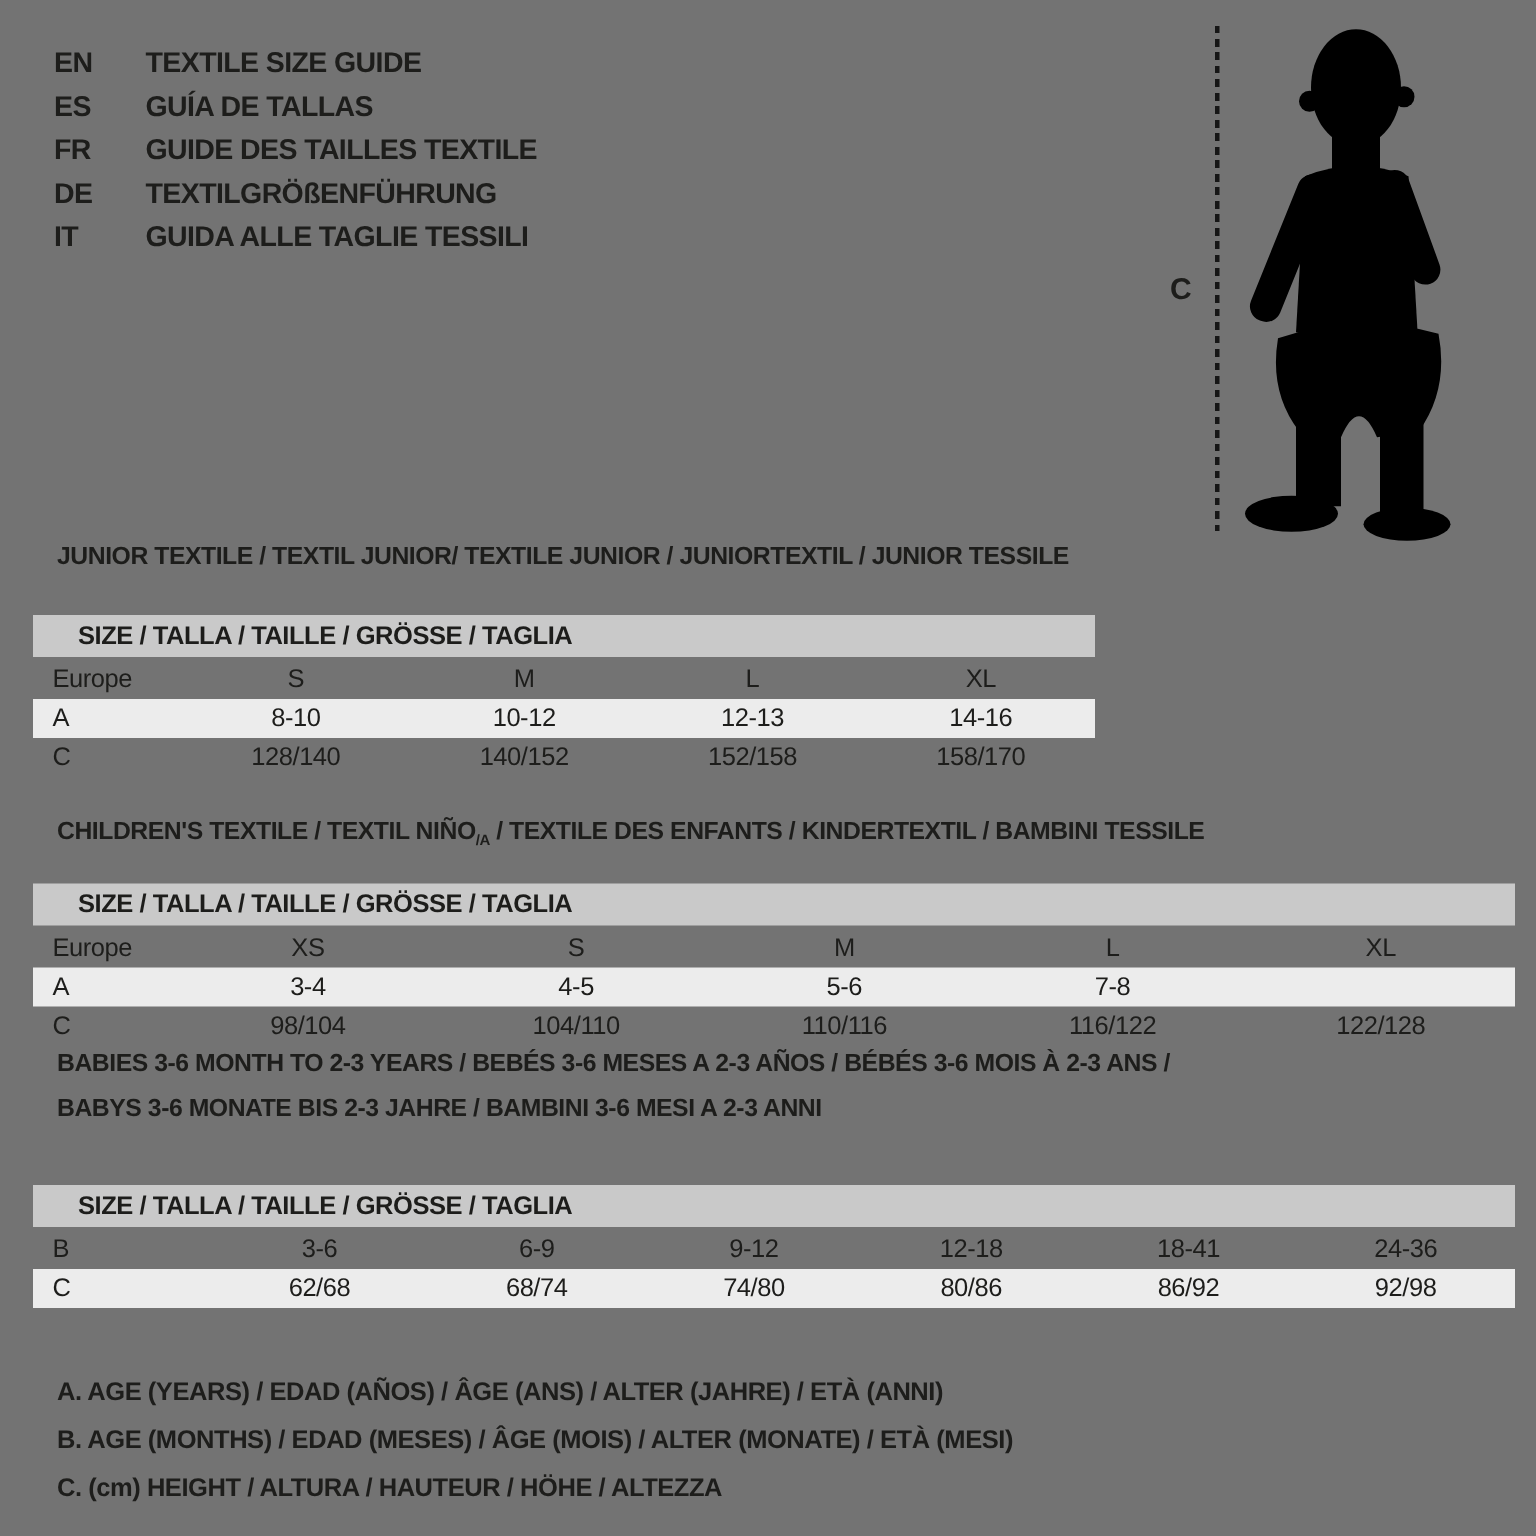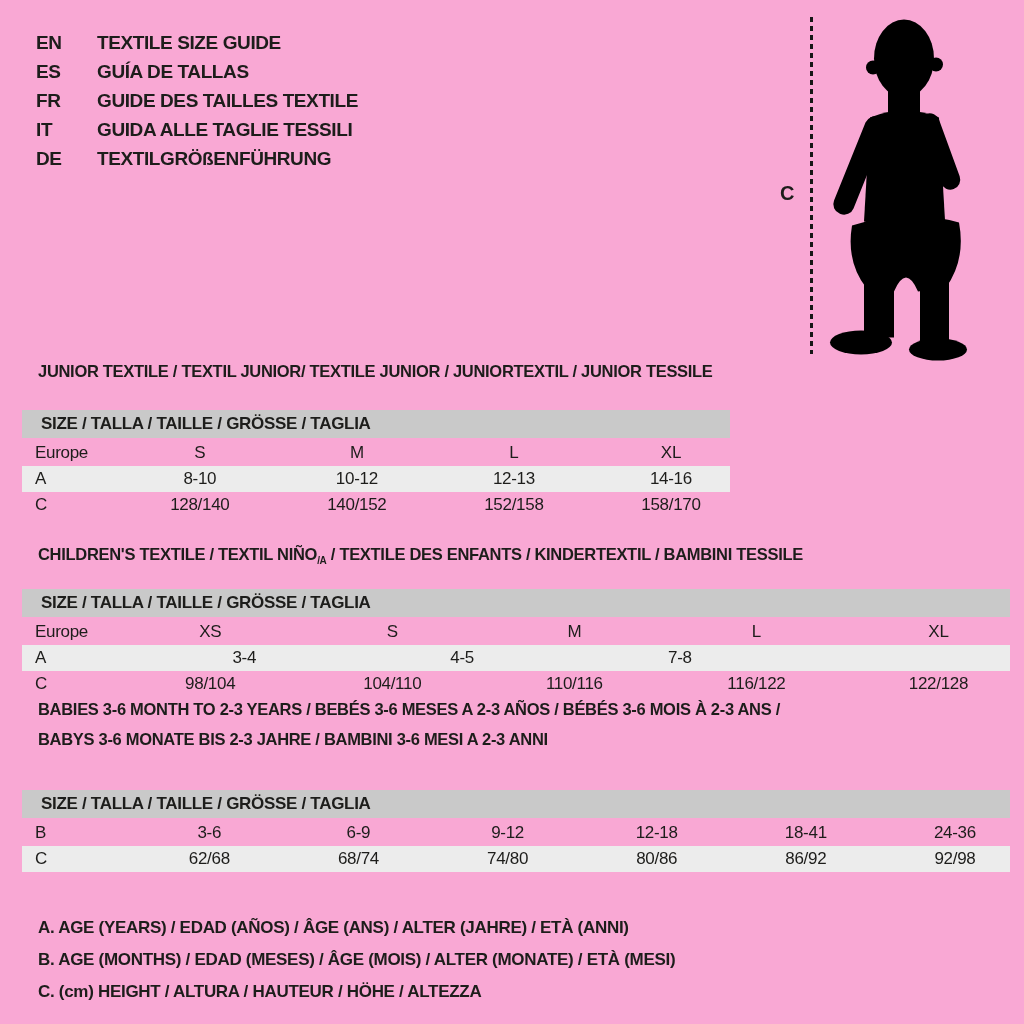--- a/index.html
+++ b/index.html
@@ -25,62 +25,62 @@
     letter-spacing:-0.3px; white-space:nowrap; }
   .sec-head sub { font-size:10px; font-weight:bold; }
   .head-junior { top:362px; }
   .head-children { top:545px; }
   .head-babies { top:683px; line-height:30px;margin-top:11px; }
   
   .tbl { position:absolute; left:22px; }
   .tbl-junior { top:410px; width:708px; }
   .tbl-children { top:589px; width:988px; }
   .tbl-babies { top:790px; width:988px; }
-  .tbl-bar { height:28px; line-height:28px; padding-left:19px; margin-bottom:2px;
+  .tbl-bar { height:28px; line-height:28px; padding-left:30px; margin-bottom:2px;
     font-size:17px; font-weight:bold; letter-spacing:-0.3px; }
   .tbl-row { display:flex; height:26px; line-height:26px; font-size:17px;
-    letter-spacing:-0.3px;gap:39px; }
+    letter-spacing:-0.3px; }
   .tbl-row .rowlabel { text-align:left; padding-left:13px; }
   .tbl-row .val { text-align:center; }
   .tbl-junior .rowlabel { width:14%; }
   .tbl-junior .val { width:21.5%; }
   .tbl-children .rowlabel { width:9.5%; }
   .tbl-children .val { width:18.1%; }
   .tbl-babies .rowlabel { width:12%; }
   .tbl-babies .val { width:14.66%; }
   
   .legend { position:absolute; left:38px; top:912px; }
   .legend div { height:32px; line-height:32px; font-size:17px; font-weight:bold;
     letter-spacing:-0.3px; white-space:nowrap; }
 </style>
 </head>
 <body>
 
-<div class="page" style="background: #f9a8d4; color: rgb(29, 29, 27);">
+<div class="page" style="background: #737373; color: rgb(29, 29, 27);">
 
   <ul class="langs">
     <li>
       <span class="code">EN</span>
       <span class="label">TEXTILE SIZE GUIDE</span>
     </li>
     <li>
       <span class="code">ES</span>
       <span class="label">GUÍA DE TALLAS</span>
     </li>
     <li>
       <span class="code">FR</span>
       <span class="label">GUIDE DES TAILLES TEXTILE</span>
     </li>
     <li>
+      <span class="code">DE</span>
+      <span class="label">TEXTILGRÖßENFÜHRUNG</span>
+    </li>
+    <li>
       <span class="code">IT</span>
       <span class="label">GUIDA ALLE TAGLIE TESSILI</span>
-    </li>
-    <li>
-      <span class="code">DE</span>
-      <span class="label">TEXTILGRÖßENFÜHRUNG</span>
     </li>
   </ul>
 
   <div class="measure-line"></div>
   <div class="c-label">C</div>
   <svg class="toddler" viewBox="0 0 150 345" aria-hidden="true">
     <g fill="#000000">
       <ellipse cx="82" cy="43" rx="30" ry="39"></ellipse>
       <circle cx="51" cy="52" r="7"></circle>
       <circle cx="114" cy="49" r="7"></circle>
@@ -130,20 +130,21 @@
       <div class="val">XS</div>
       <div class="val">S</div>
       <div class="val">M</div>
       <div class="val">L</div>
       <div class="val">XL</div>
     </div>
     <div class="tbl-row striped" style="background: rgb(236, 236, 236);">
       <div class="rowlabel">A</div>
       <div class="val">3-4</div>
       <div class="val">4-5</div>
+      <div class="val">5-6</div>
       <div class="val">7-8</div>
     </div>
     <div class="tbl-row">
       <div class="rowlabel">C</div>
       <div class="val">98/104</div>
       <div class="val">104/110</div>
       <div class="val">110/116</div>
       <div class="val">116/122</div>
       <div class="val">122/128</div>
     </div>

